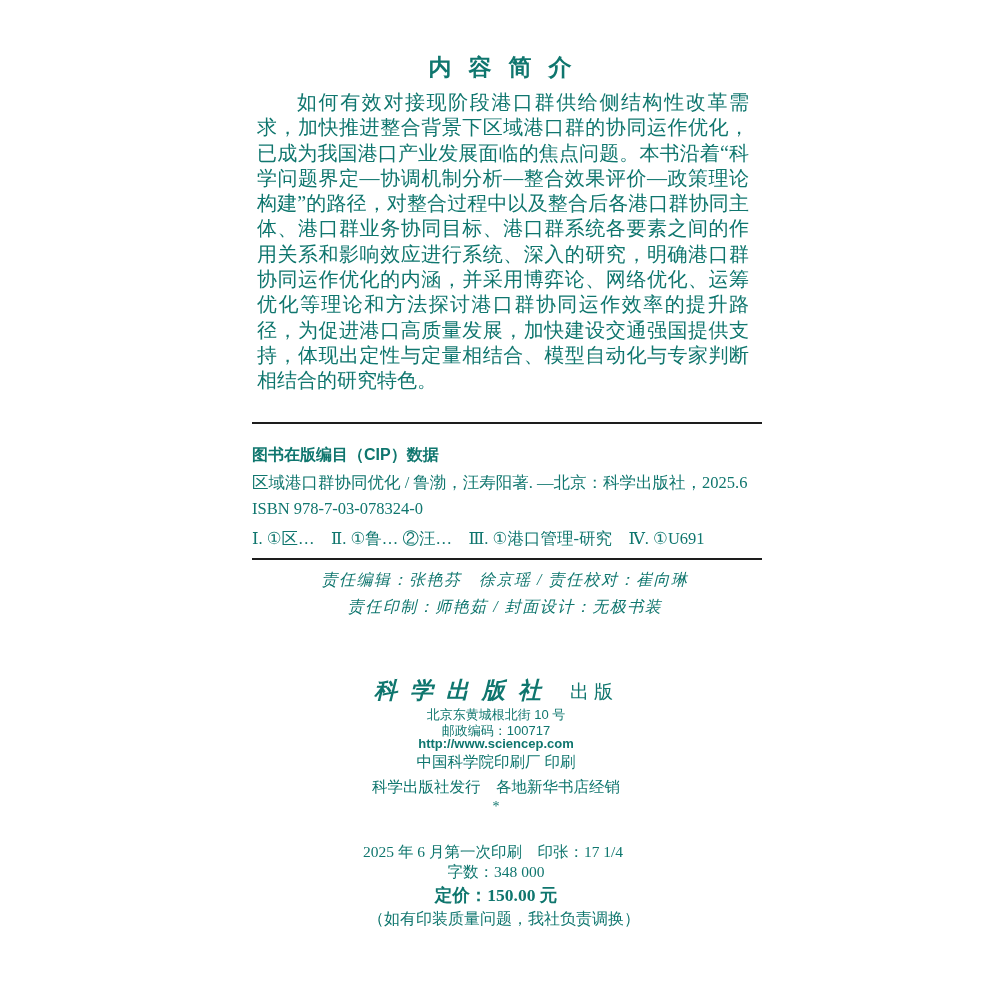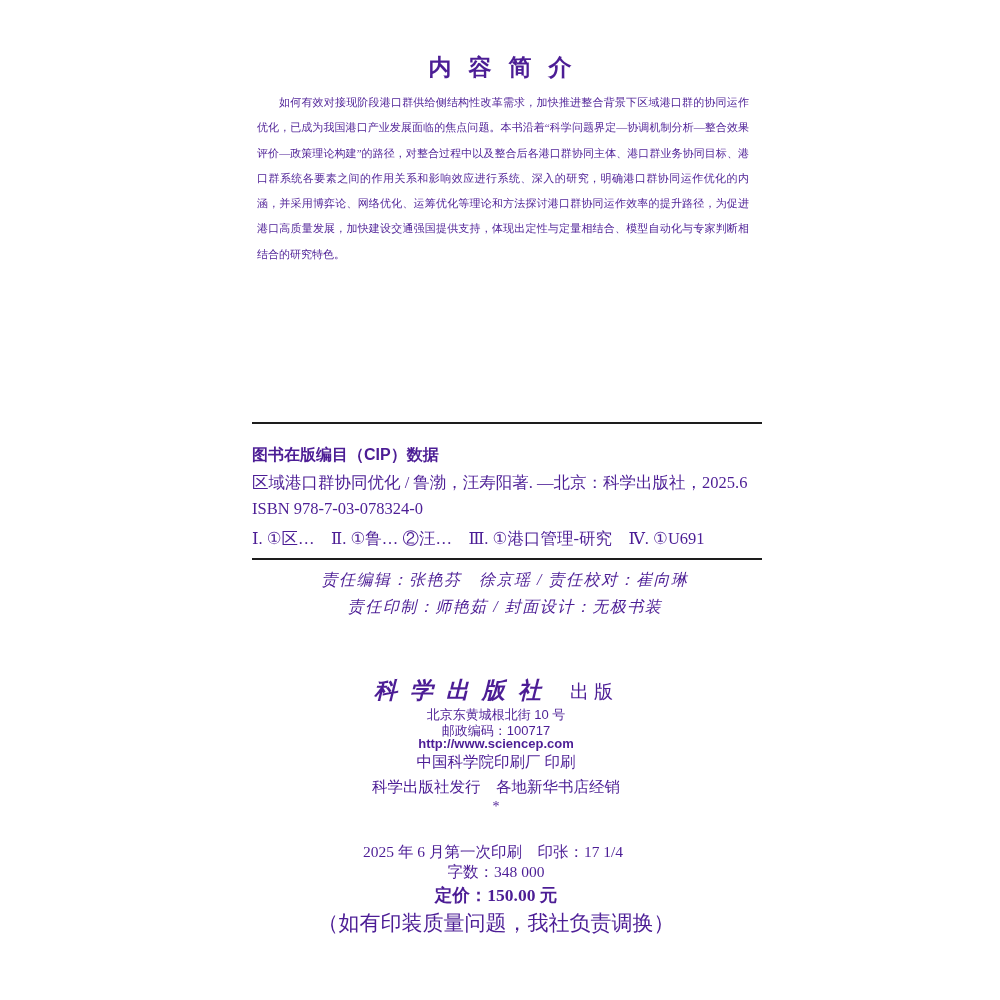--- a/index.html
+++ b/index.html
@@ -1,36 +1,36 @@
 <!DOCTYPE html>
 <html><head>
 <meta charset="utf-8">
 <style>
   html, body { margin: 0; padding: 0; background: #ffffff; }
   .page {
     position: relative;
     width: 1000px;
     height: 1000px;
     background: #ffffff;
-    color: #4c1d95;
+    color: #0f766e;
     font-family: "Liberation Serif", "DejaVu Serif", serif;
     overflow: hidden;
   }
   .abs { position: absolute; }
 
   .title {
     top: 52px; left: 0; width: 1000px;
     text-align: center;
     font-size: 23px; font-weight: bold;
     letter-spacing: 17px; text-indent: 17px;
   }
 
   .intro {
     top: 90px; left: 257px; width: 492px;
-    font-size: 11px; line-height: 25.3px;
+    font-size: 20px; line-height: 25.3px;
     text-align: justify;
   }
   .intro p { margin: 0; text-indent: 2em; }
 
   .rule {
     left: 252px; width: 510px; height: 0;
     border-top: 2px solid #1d1d1d;
   }
   .rule-top { top: 422px; }
   .rule-bottom { top: 558px; }
@@ -63,21 +63,21 @@
   .address  { top: 706px; font-family: "Liberation Sans", "DejaVu Sans", sans-serif; font-size: 13px; }
   .postcode { top: 722px; font-family: "Liberation Sans", "DejaVu Sans", sans-serif; font-size: 13px; }
   .website  { top: 736px; font-family: "Liberation Sans", "DejaVu Sans", sans-serif; font-size: 13px; font-weight: bold; }
   .printer  { top: 752px; font-size: 15.5px; }
   .distrib  { top: 777px; font-size: 15.5px; }
   .star     { top: 799px; font-size: 14px; }
   .edition  { left: 363px; top: 820px; font-size: 15.5px; white-space: nowrap; }
   .printing { left: 363px; top: 842px; font-size: 15.5px; white-space: nowrap; }
   .wordcnt  { top: 862px; font-size: 15.5px; }
   .price    { top: 883px; font-size: 17.5px; font-weight: bold; }
-  .note     { top: 909px; font-size: 21px; }
+  .note     { top: 909px; font-size: 16px; padding-left: 8px; }
 </style>
 </head>
 <body>
 
 <div class="page">
 
   <div class="abs title">内容简介</div>
 
   <div class="abs intro">
     <p>如何有效对接现阶段港口群供给侧结构性改革需求，加快推进整合背景下区域港口群的协同运作优化，已成为我国港口产业发展面临的焦点问题。本书沿着“科学问题界定—协调机制分析—整合效果评价—政策理论构建”的路径，对整合过程中以及整合后各港口群协同主体、港口群业务协同目标、港口群系统各要素之间的作用关系和影响效应进行系统、深入的研究，明确港口群协同运作优化的内涵，并采用博弈论、网络优化、运筹优化等理论和方法探讨港口群协同运作效率的提升路径，为促进港口高质量发展，加快建设交通强国提供支持，体现出定性与定量相结合、模型自动化与专家判断相结合的研究特色。</p>

